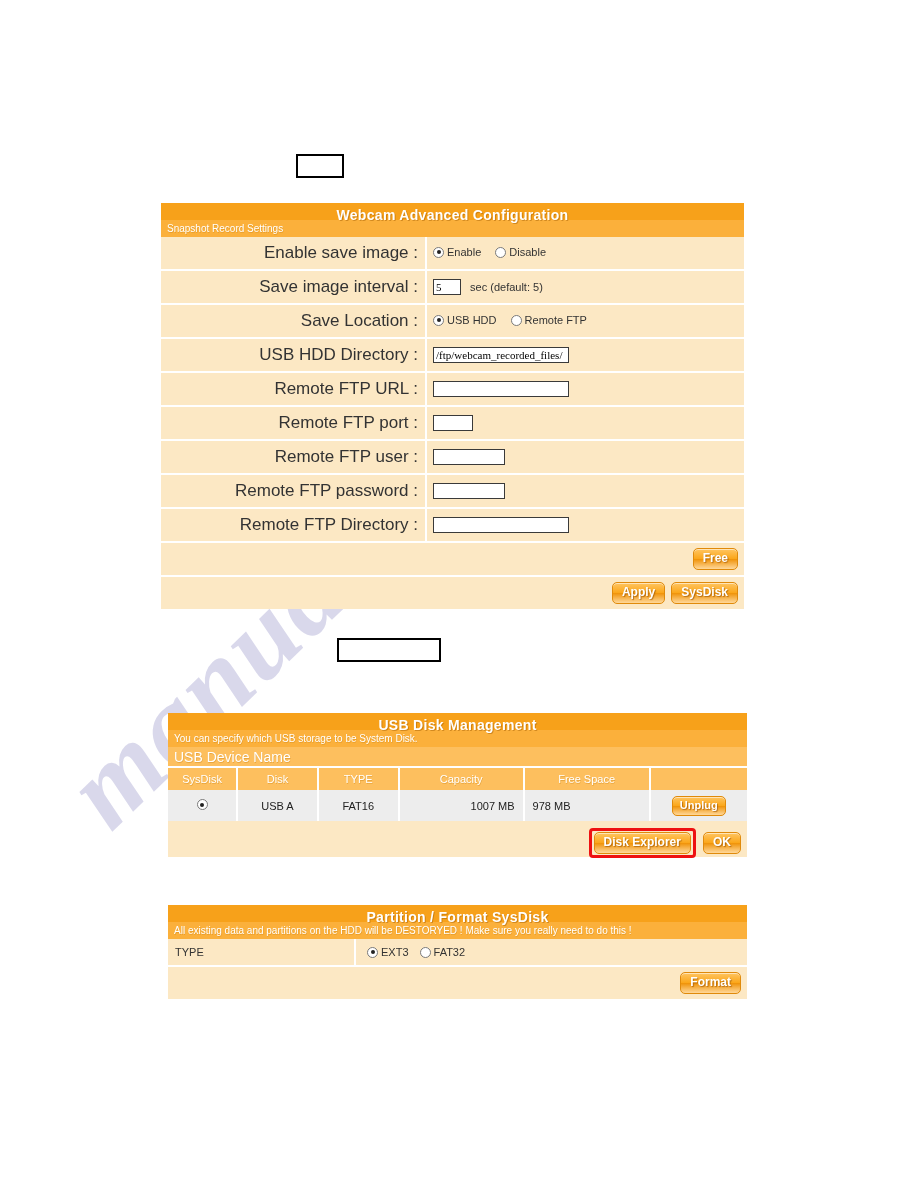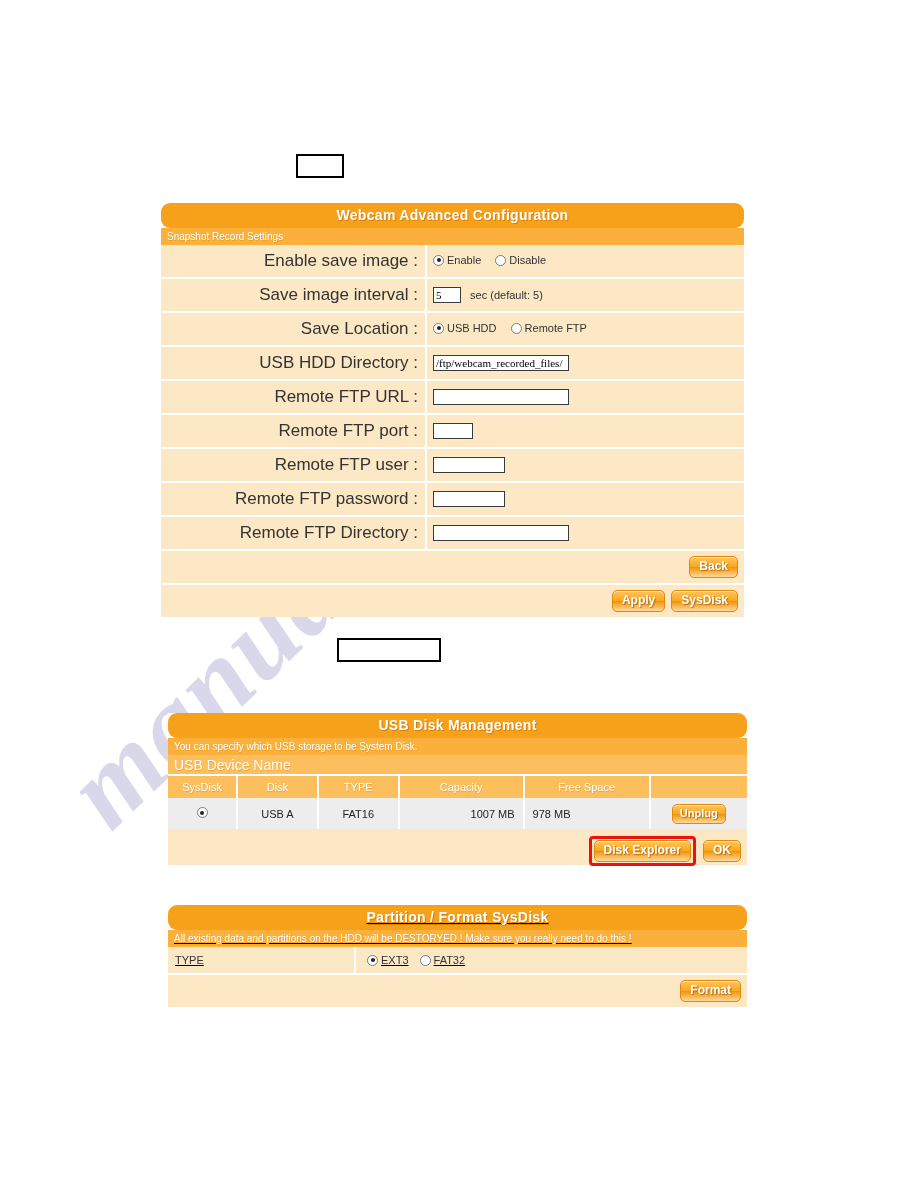--- a/index.html
+++ b/index.html
@@ -46,23 +46,22 @@
     font-size: 11px;
   }
   .panel-title {
     background: #F7A11A;
     color: #ffffff;
     font-weight: bold;
     font-size: 14px;
     text-align: center;
     letter-spacing: .3px;
     line-height: 25px;
-    height: 25px;
+    height: 17px;
     text-shadow: 1px 1px 0 rgba(160,90,0,.45);
-    border-radius: 9px;
   }
   .panel-sub {
     background: #FBB03B;
     color: #ffffff;
     font-size: 10px;
     line-height: 17px;
     height: 17px;
     padding-left: 6px;
     box-sizing: border-box;
     text-shadow: .5px .5px 0 rgba(200,130,20,.4);
@@ -199,21 +198,21 @@
   .col-sysdisk { width: 68px; }
   .col-disk    { width: 80px; }
   .col-type    { width: 80px; }
   .col-cap     { width: 126px; }
   .col-free    { width: 128px; }
   .col-act     { width: 97px; }
   td.cap-cell  { text-align: right; padding-right: 8px; }
   td.free-cell { text-align: left; padding-left: 8px; }
 
   
-  #panel-part { left: 168px; top: 905px; width: 579px; text-decoration: underline; }
+  #panel-part { left: 168px; top: 905px; width: 579px; }
   .part-row {
     background: #FCE8C4;
     height: 26px;
     display: flex;
     align-items: center;
     border-bottom: 2px solid #ffffff;
   }
   .part-lbl {
     width: 188px;
     padding-left: 7px;
@@ -329,21 +328,21 @@
         <td class="lbl">Remote FTP Directory :</td>
         <td class="val">
           <input class="txt w-rdir" type="text" value="" style="">
         </td>
       </tr>
 
     </tbody>
   </table>
 
   <div class="btn-bar" style="height:32px;">
-    <span class="btn">Back</span>
+    <span class="btn">Free</span>
   </div>
   <div class="btn-row-sep"></div>
   <div class="btn-bar" style="height:32px;">
     <span class="btn">Apply</span>
     <span class="btn" style="margin-left:3px;">SysDisk</span>
   </div>
 
 </div>
 
 <div class="panel" id="panel-usb">

